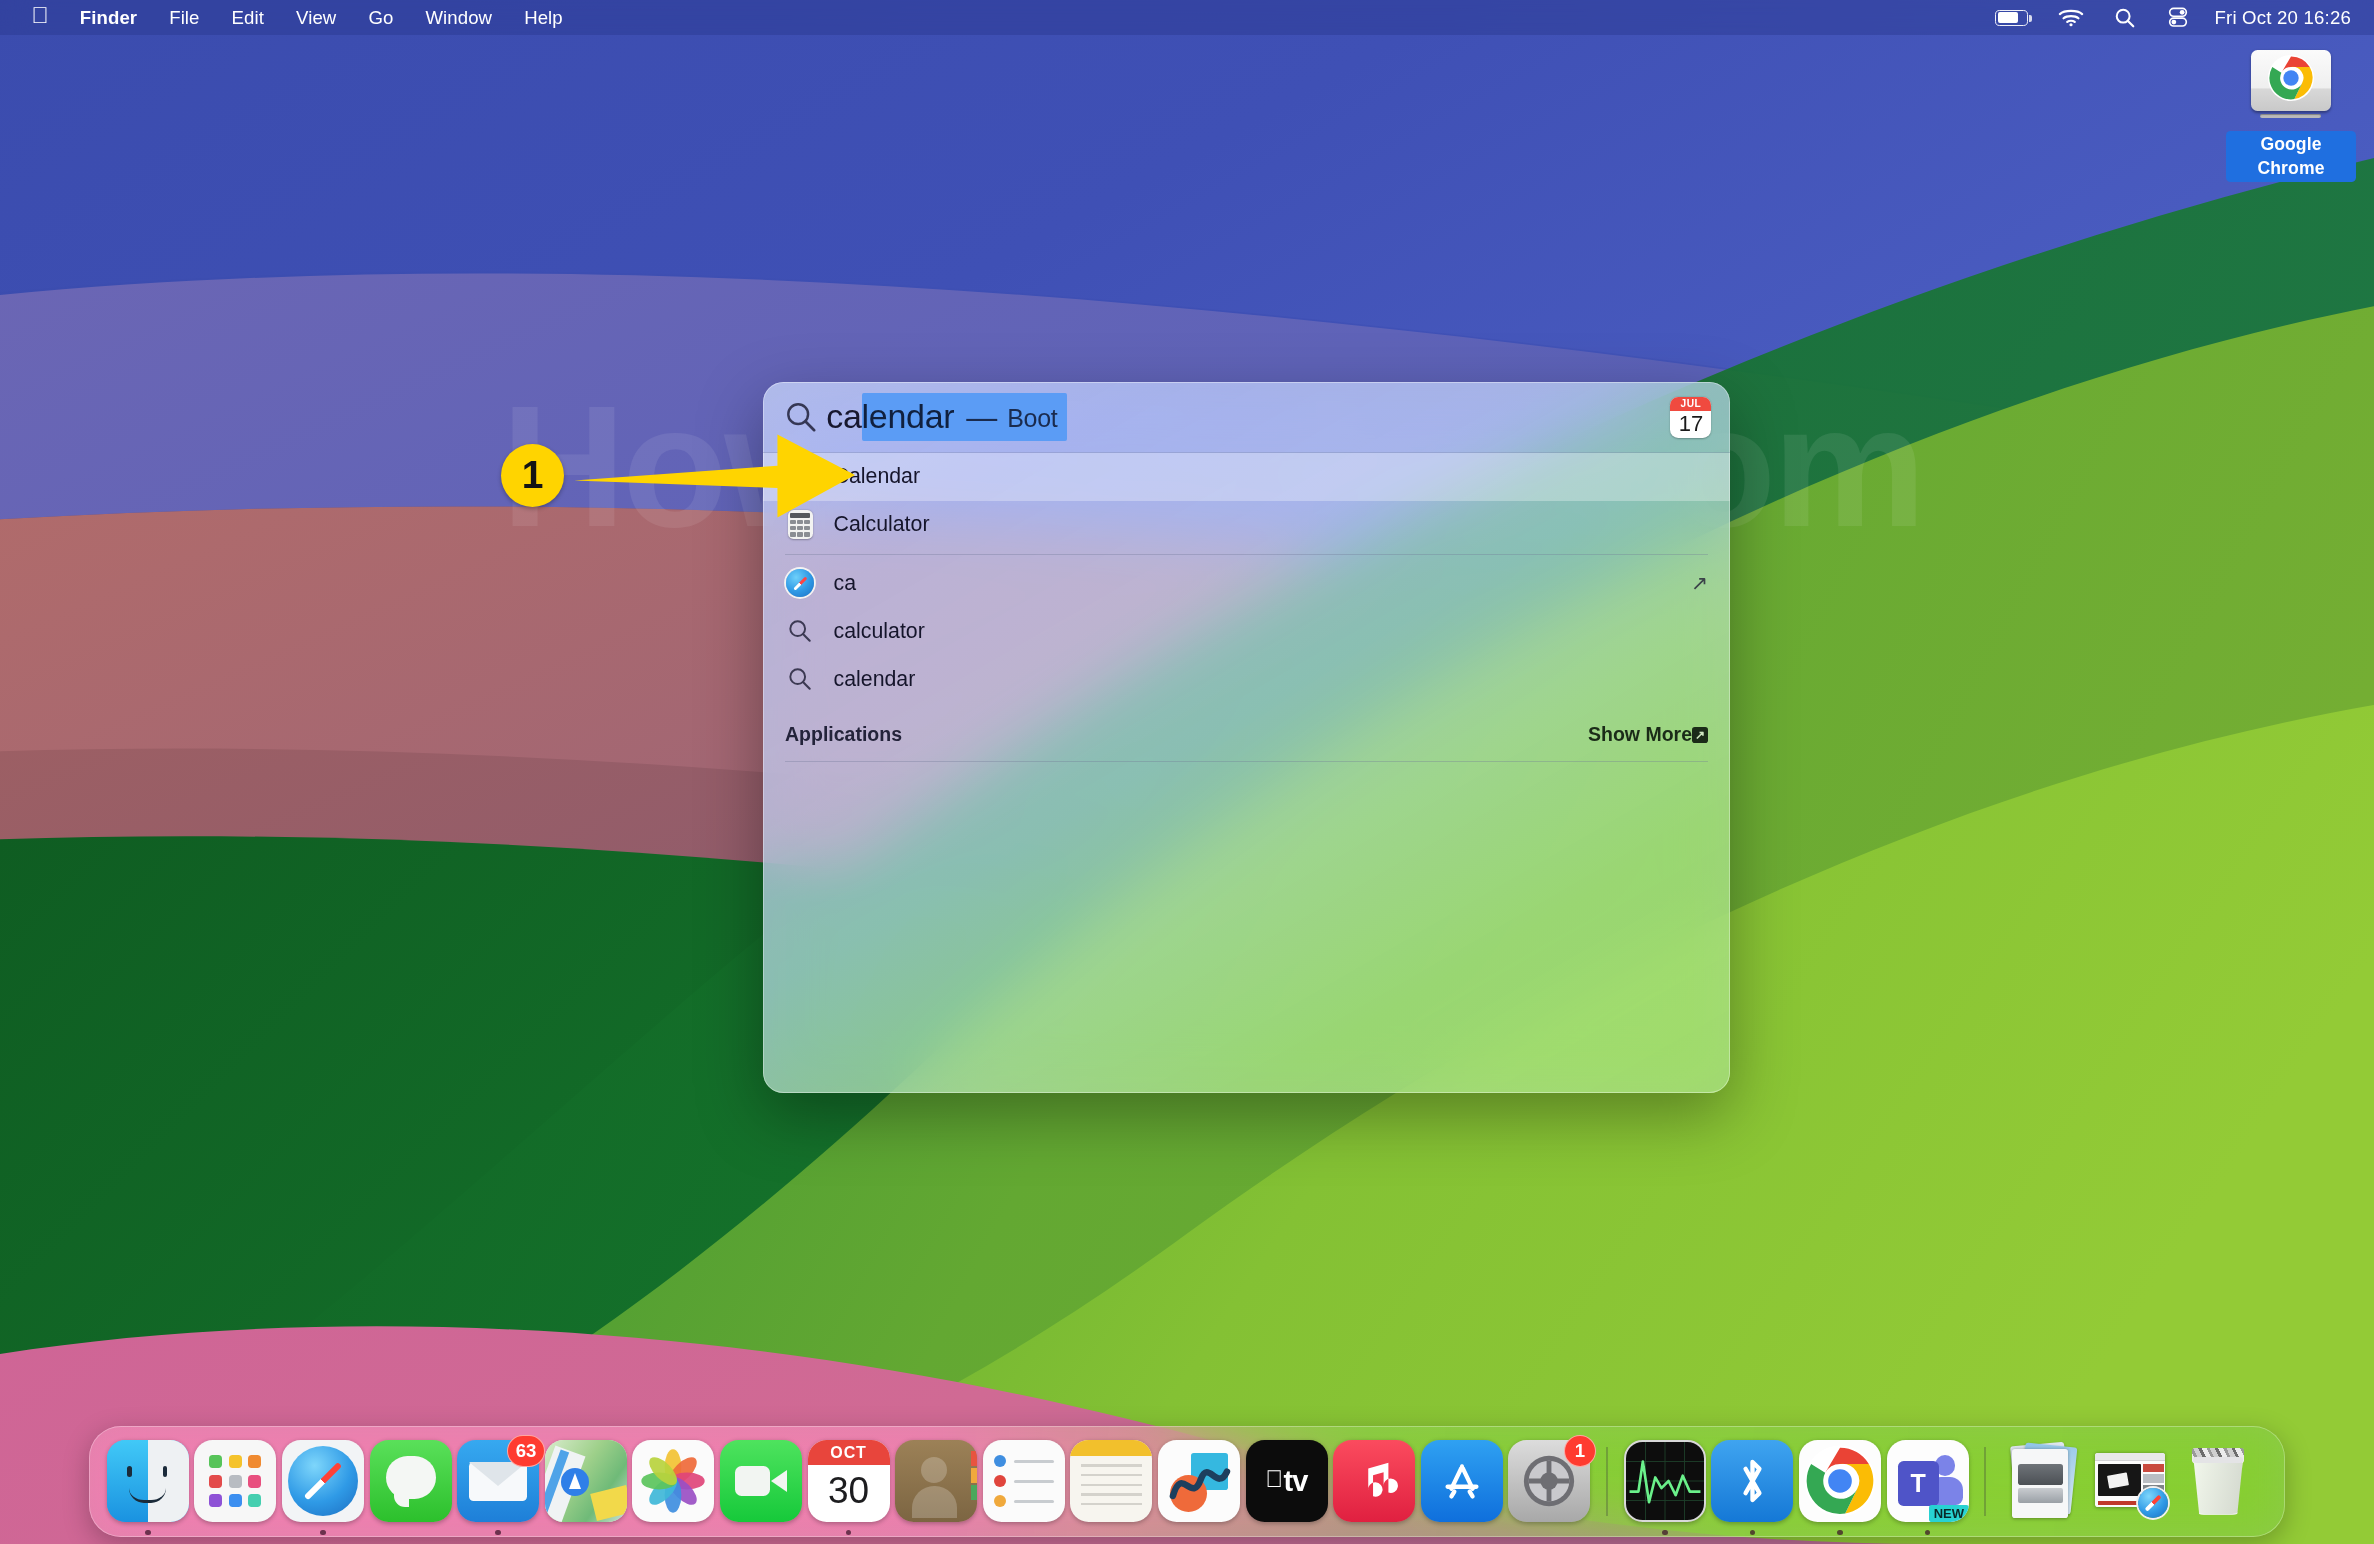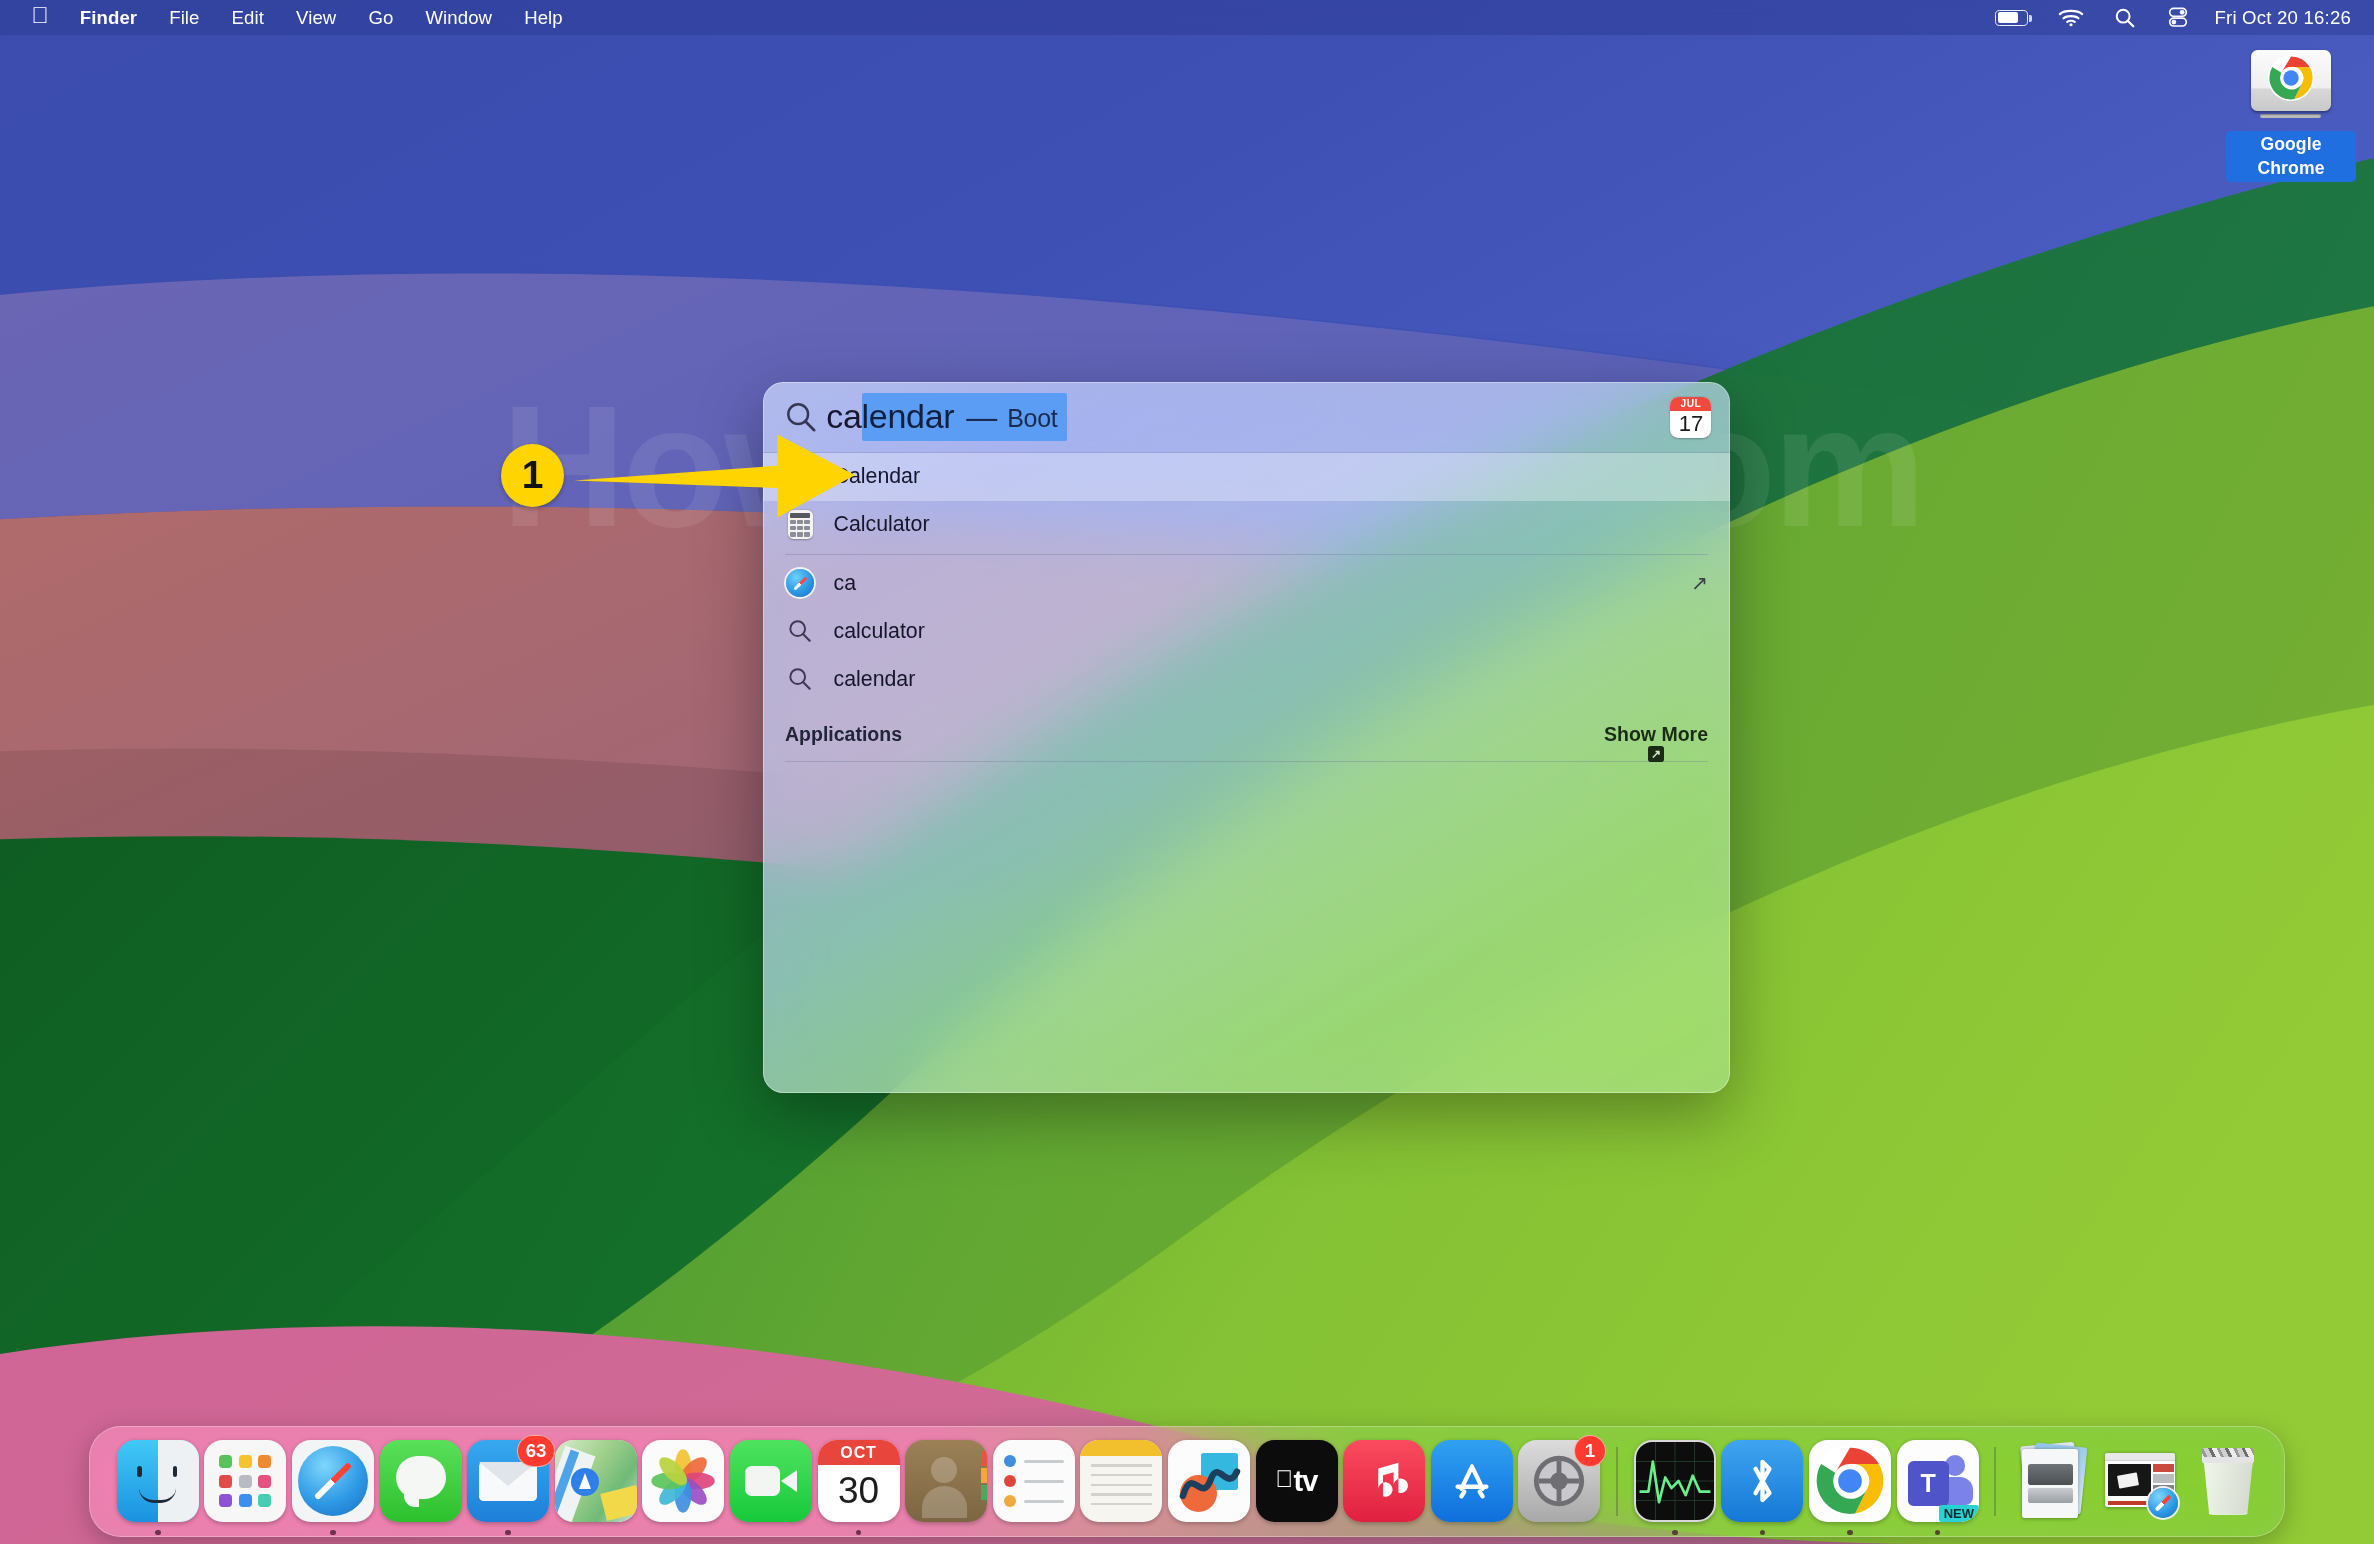--- a/index.html
+++ b/index.html
@@ -126,21 +126,21 @@
                 display:flex; align-items:center; justify-content:center; }
   .sl-row .rl { white-space:nowrap; }
   .sl-row .trail { margin-left:auto; font-size:20.4px; color:#2a2a3c; opacity:0.85; }
 
   .sl-section {
     display:flex; align-items:baseline; padding:0 22px; margin-top:15px;
     font-size:19.5px; font-weight:bold; color:#23233a; height:32px;
   }
   .sl-section .more {
     margin-left:auto; font-weight:bold; font-size:19.5px; color:#1b2b18;
-    display:flex; align-items:center; gap:0;flex-direction:column;
+    display:flex; align-items:center; gap:0;
   }
   .sl-section .tabkey {
     display:inline-block; width:16px; height:16px; border-radius:2.8px;
     background:#1b2b18; position:relative;
   }
   .sl-section .tabkey::after {
     content:"↗"; position:absolute; inset:0; color:#cfe6c0; font-size:12px;
     line-height:16px; text-align:center; font-weight:bold;
   }
   .sl-rule { height:0.9px; background:rgba(110,120,150,0.34); margin:5.6px 22px 3.7px 22px; }
@@ -199,21 +199,21 @@
     position:absolute; left:89px; bottom:7.4px; width:2196px; height:111px;
     border-radius:32px;
     background:linear-gradient(95deg,
        rgba(240,160,195,0.50) 0%,
        rgba(238,158,192,0.50) 38%,
        rgba(205,190,150,0.48) 47%,
        rgba(150,205,110,0.48) 58%,
        rgba(135,200,95,0.50) 100%);
     backdrop-filter:blur(24px) saturate(140%);
     box-shadow:0 7.4px 26px rgba(0,0,0,0.25), 0 0 0 0.9px rgba(255,255,255,0.30) inset;
-    display:flex; align-items:center; padding:0 25px; z-index:45;
+    display:flex; align-items:center; padding:0 15px; z-index:45;
   }
   .dock-item {
     width:82px; height:82px; margin:0 2.8px; position:relative; flex:0 0 82px;
   }
   .dock-icon { width:82px; height:82px; border-radius:18.6px; position:relative;
                box-shadow:0 1.9px 4.6px rgba(0,0,0,0.25); overflow:hidden; }
   .dock-dot { position:absolute; bottom:-13px; left:50%; margin-left:-2.8px;
               width:5.6px; height:5.6px; border-radius:50%; background:rgba(60,20,40,0.72); }
   .dock-badge {
     position:absolute; top:-5.6px; right:-5.6px; min-width:32px; height:32px; padding:0 7.4px;

